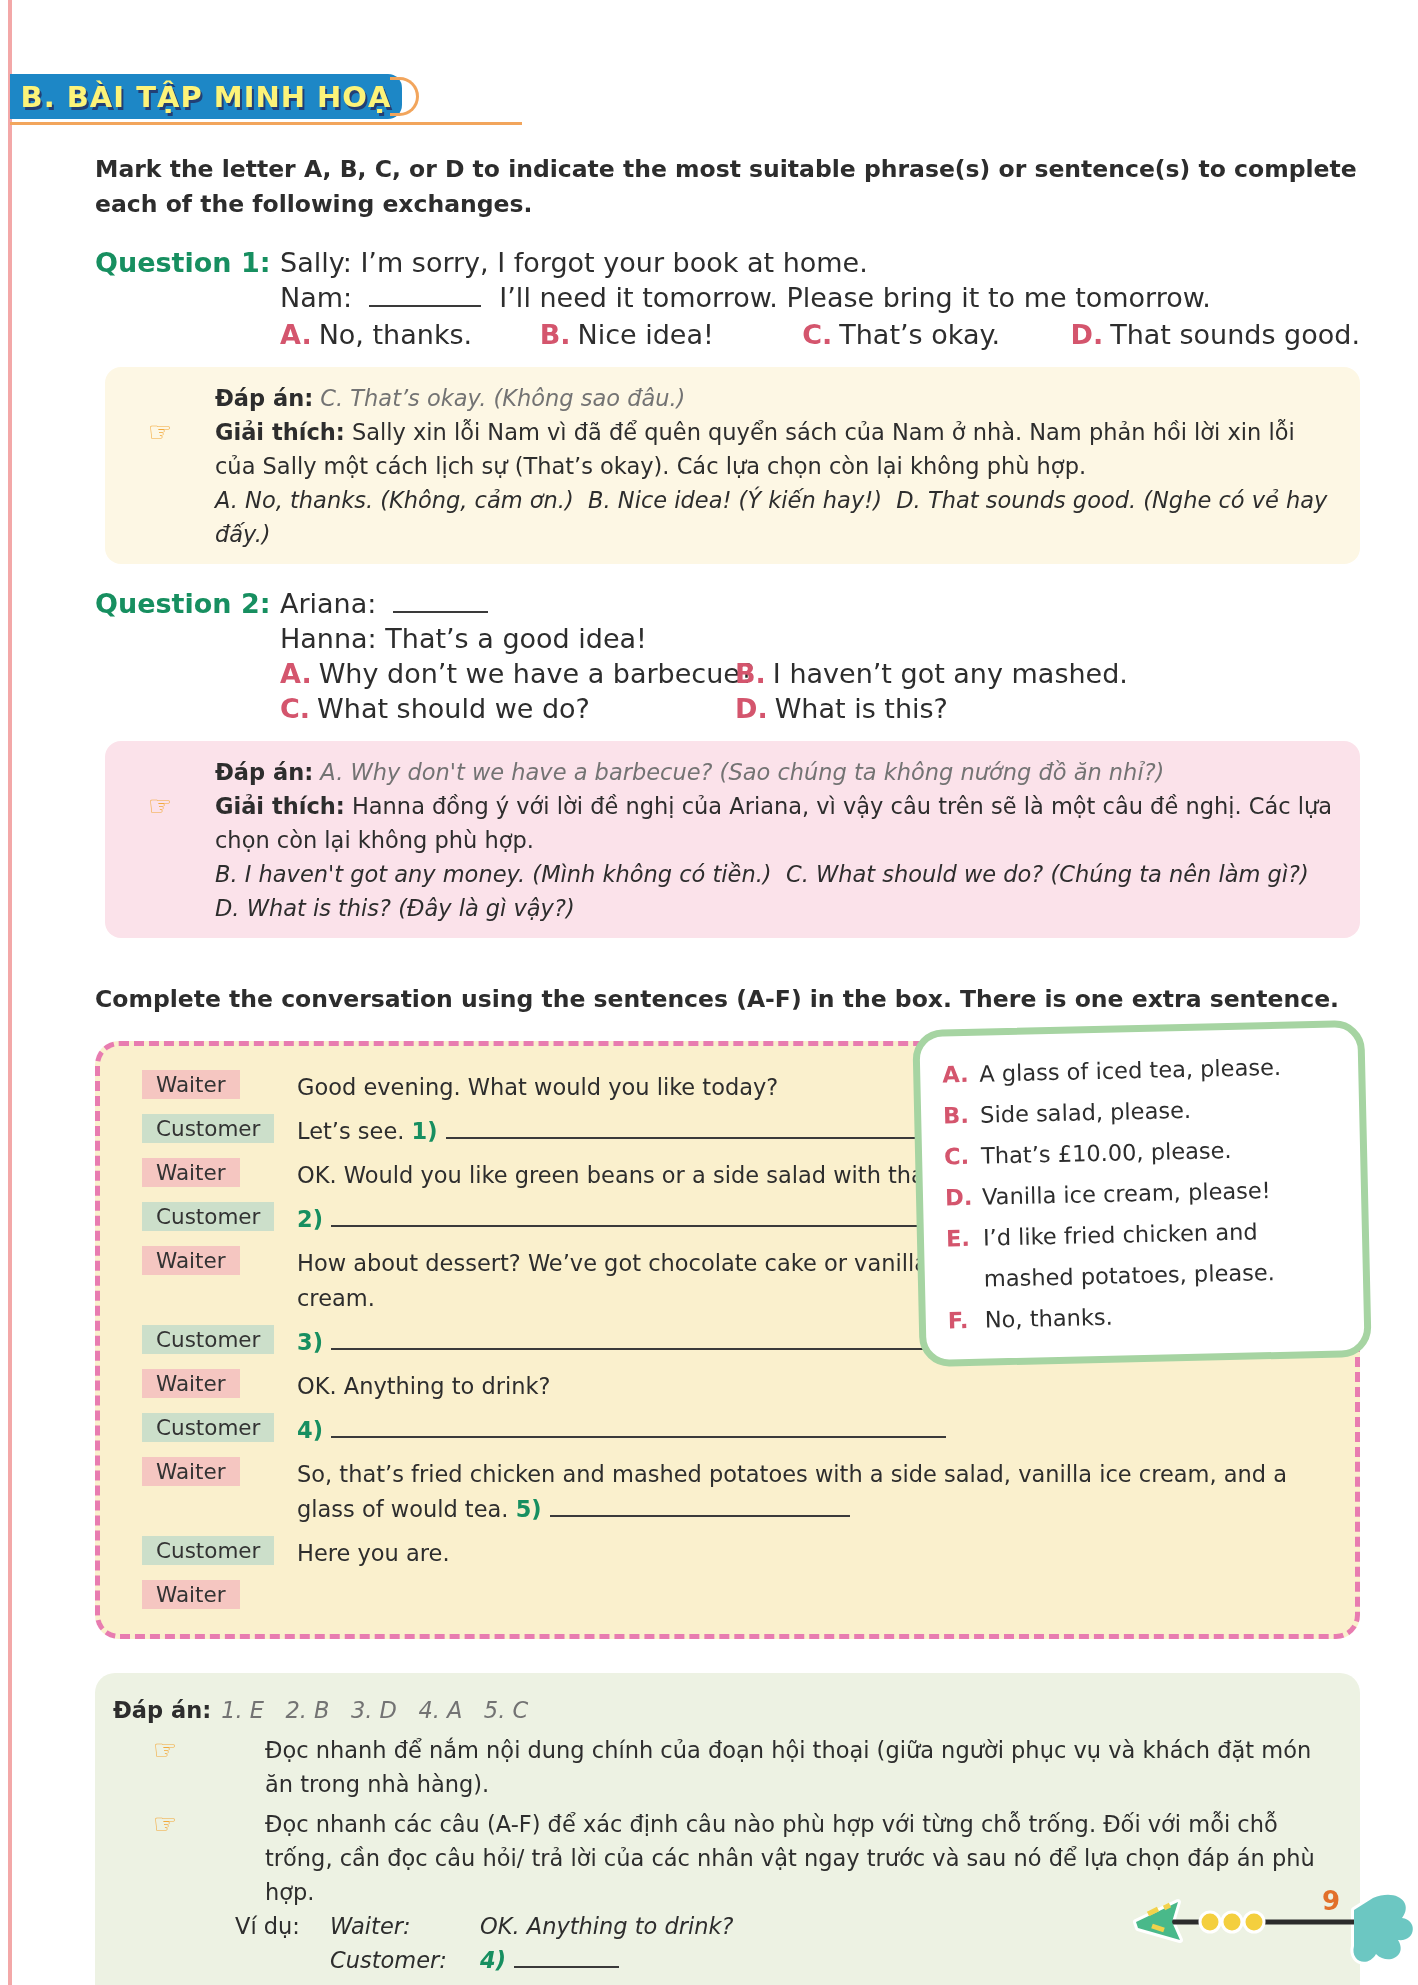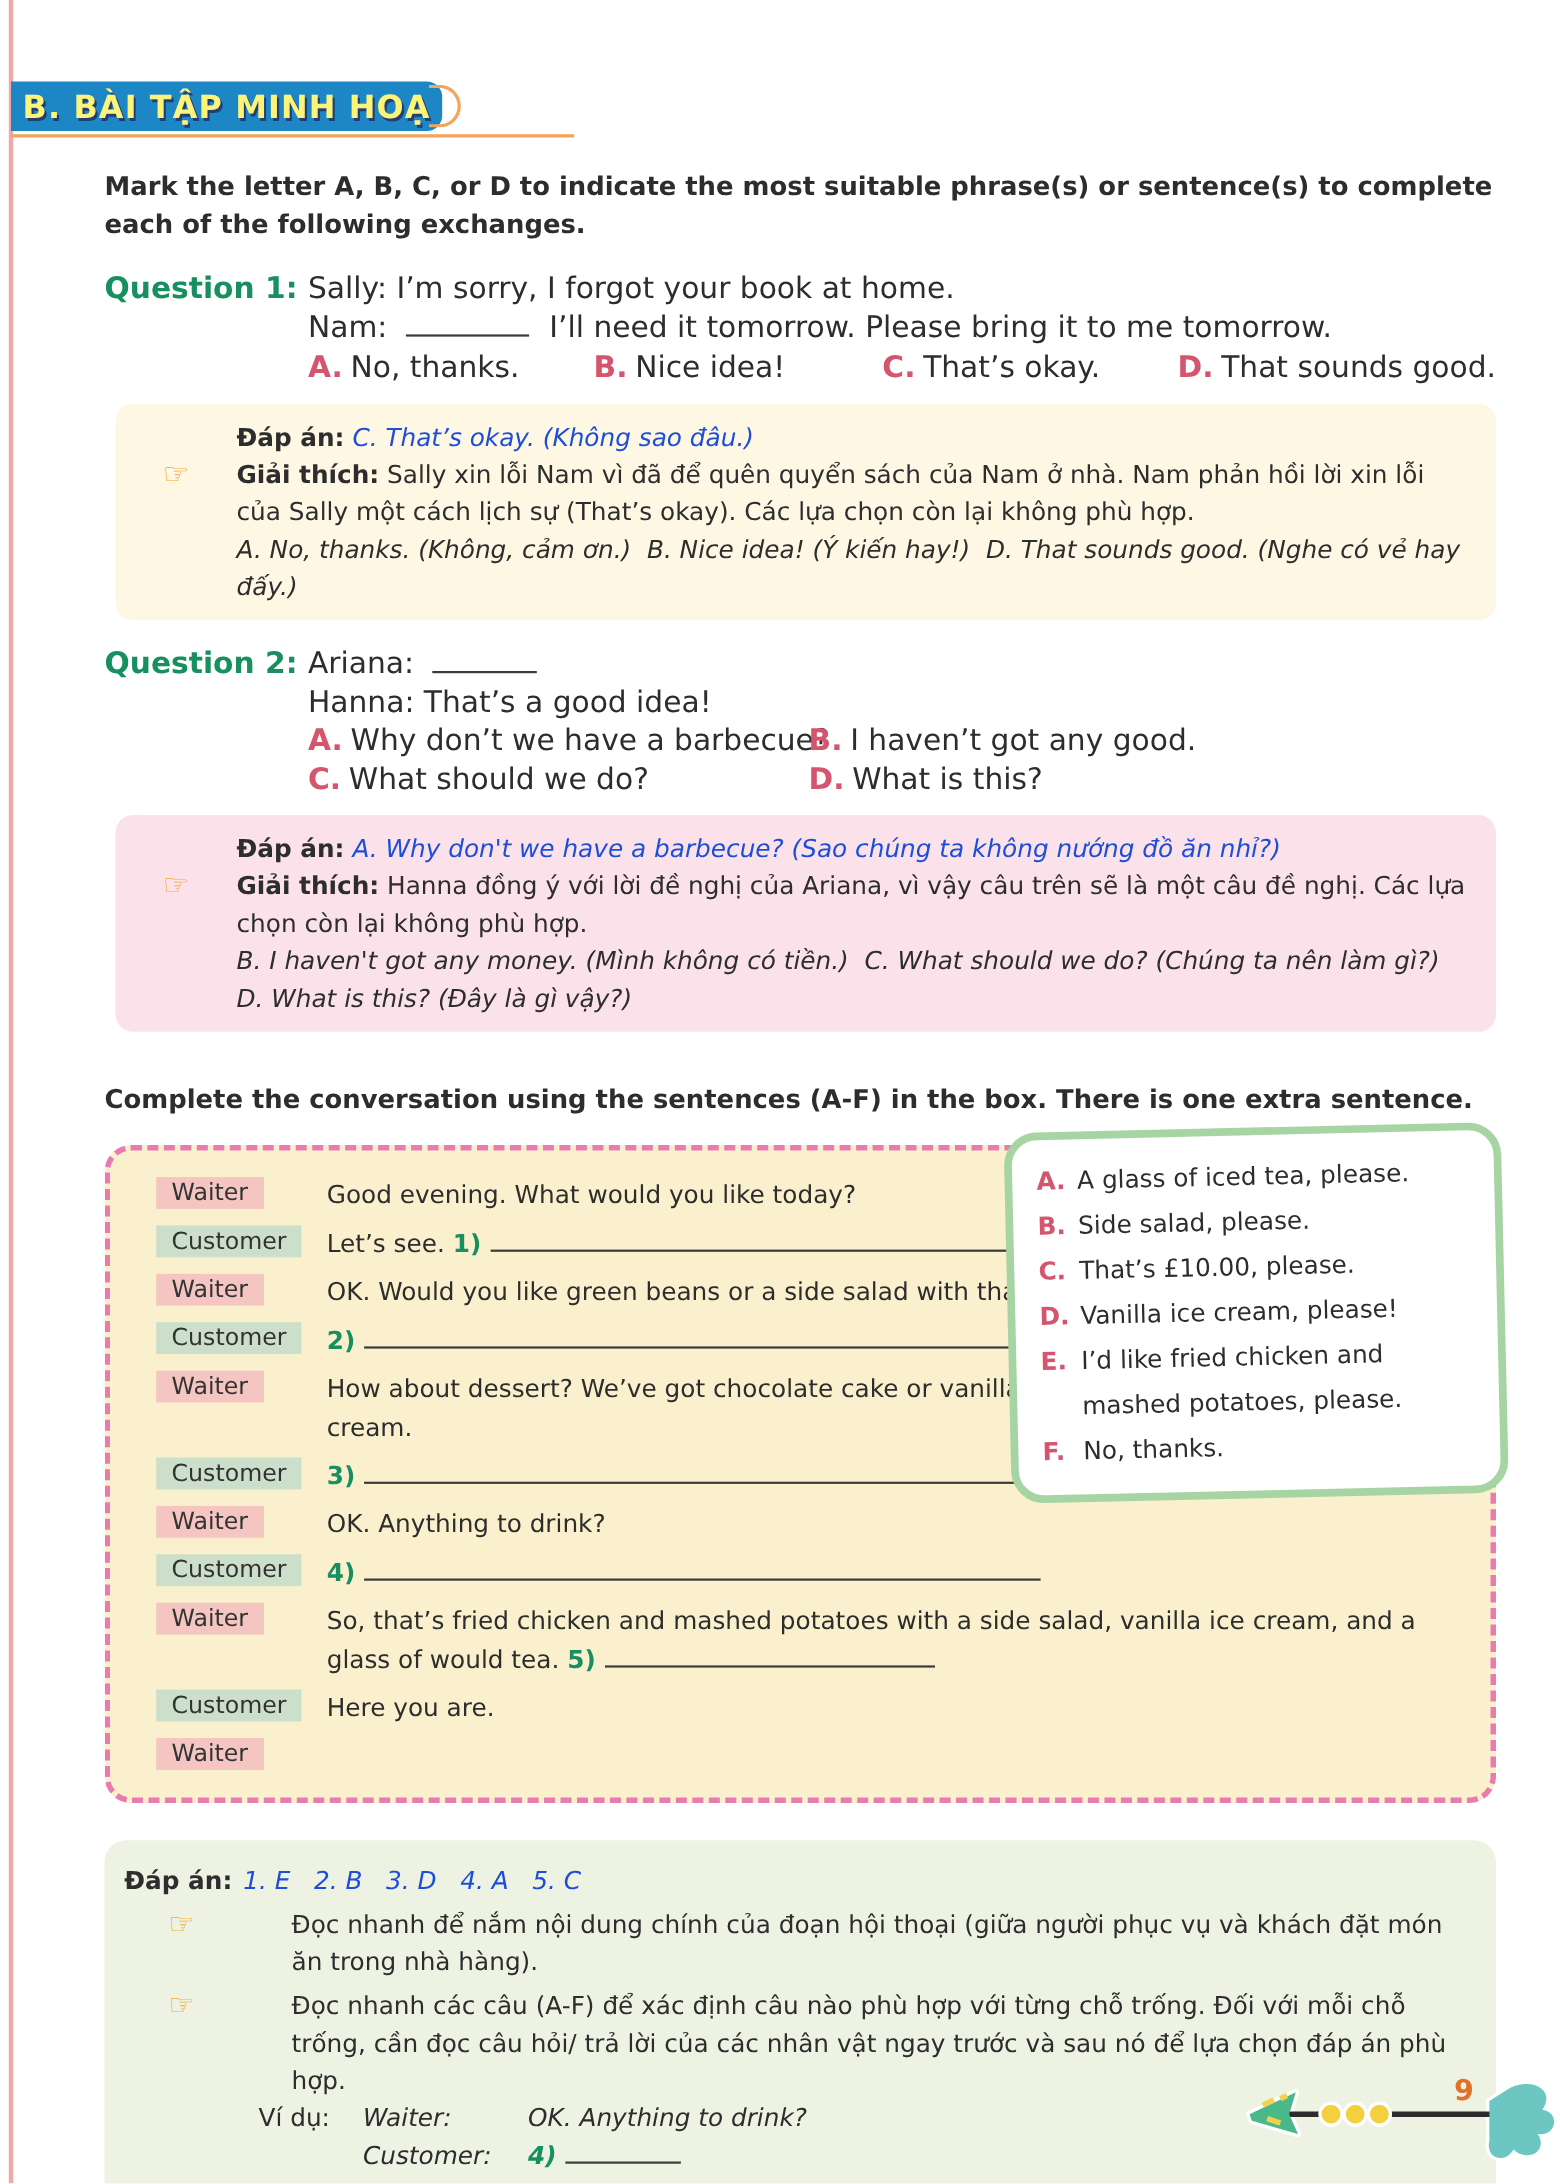--- a/index.html
+++ b/index.html
@@ -27,21 +27,21 @@
   .letter{color:#d4556d;font-weight:bold;margin-right:7px;}
   .q2grid{display:grid;grid-template-columns:455px auto;}
   
   .abox{margin-top:15px;margin-left:10px;border-radius:16px;padding:14px 24px 13px 0;}
   .abox.cream{background:#fdf7e4;}
   .abox.pink{background:#fbe2ea;}
   .ab-row{display:flex;}
   .ab-icon{width:110px;flex:none;text-align:center;font-size:27px;color:#f2a93b;line-height:33px;}
   .ab-body{flex:1;font-size:22.5px;line-height:34px;}
   .bold{font-weight:bold;}
-  .red-it{color:#1d4ed8;font-style:italic;}
+  .red-it{color:#737373;font-style:italic;}
   .italic{font-style:italic;}
   .prewrap{white-space:pre-wrap;}
   
   .section-title{margin-top:44px;font-size:23.5px;font-weight:bold;line-height:35px;}
   .conv-wrap{position:relative;margin-top:14px;}
   .conv-box{border:5px dashed #e87cb0;border-radius:24px;background:#faf0cd;padding:24px 20px 16px 12px;}
   .conv-row{display:flex;align-items:flex-start;margin-bottom:9px;}
   .pill-col{width:128px;margin-left:30px;flex:none;}
   .pill{display:inline-block;border-radius:0;padding:2px 14px;font-size:21.5px;color:#333;}
   .pill.waiter{background:#f5c6c1;}
@@ -124,21 +124,21 @@
 
   <div class="question">
     <span class="q-label">Question 2:</span>
     <div>
       <span>Ariana:</span>
       <span class="blank" style="width:95px;margin-left:8px;"></span>
     </div>
     <div>Hanna: That’s a good idea!</div>
     <div class="q2grid" id="q2-options">
         <span class="opt"><span class="letter">A.</span><span>Why don’t we have a barbecue?</span></span>
-        <span class="opt"><span class="letter">B.</span><span>I haven’t got any good.</span></span>
+        <span class="opt"><span class="letter">B.</span><span>I haven’t got any mashed.</span></span>
         <span class="opt"><span class="letter">C.</span><span>What should we do?</span></span>
         <span class="opt"><span class="letter">D.</span><span>What is this?</span></span>
       </div>
   </div>
 
   <div class="abox pink">
     <div class="ab-row">
       <div class="ab-icon"></div>
       <div class="ab-body">
         <span class="bold">Đáp án:</span>

